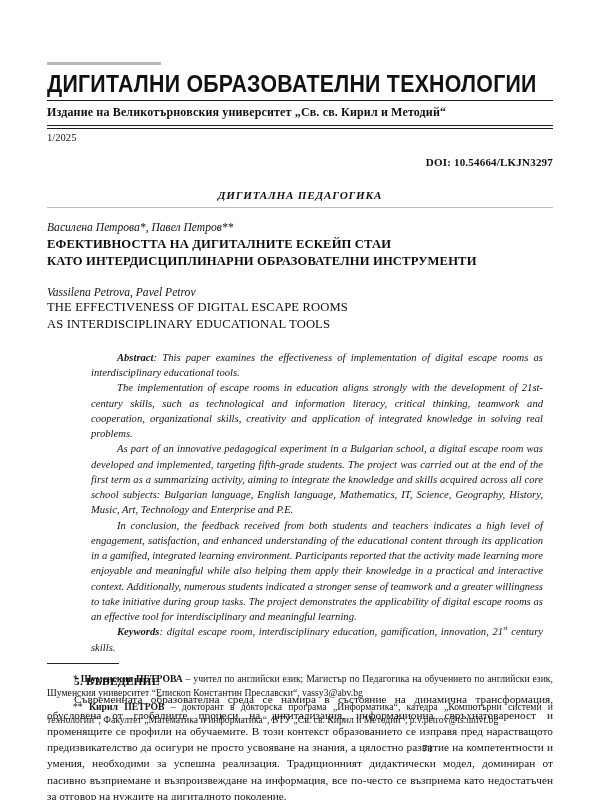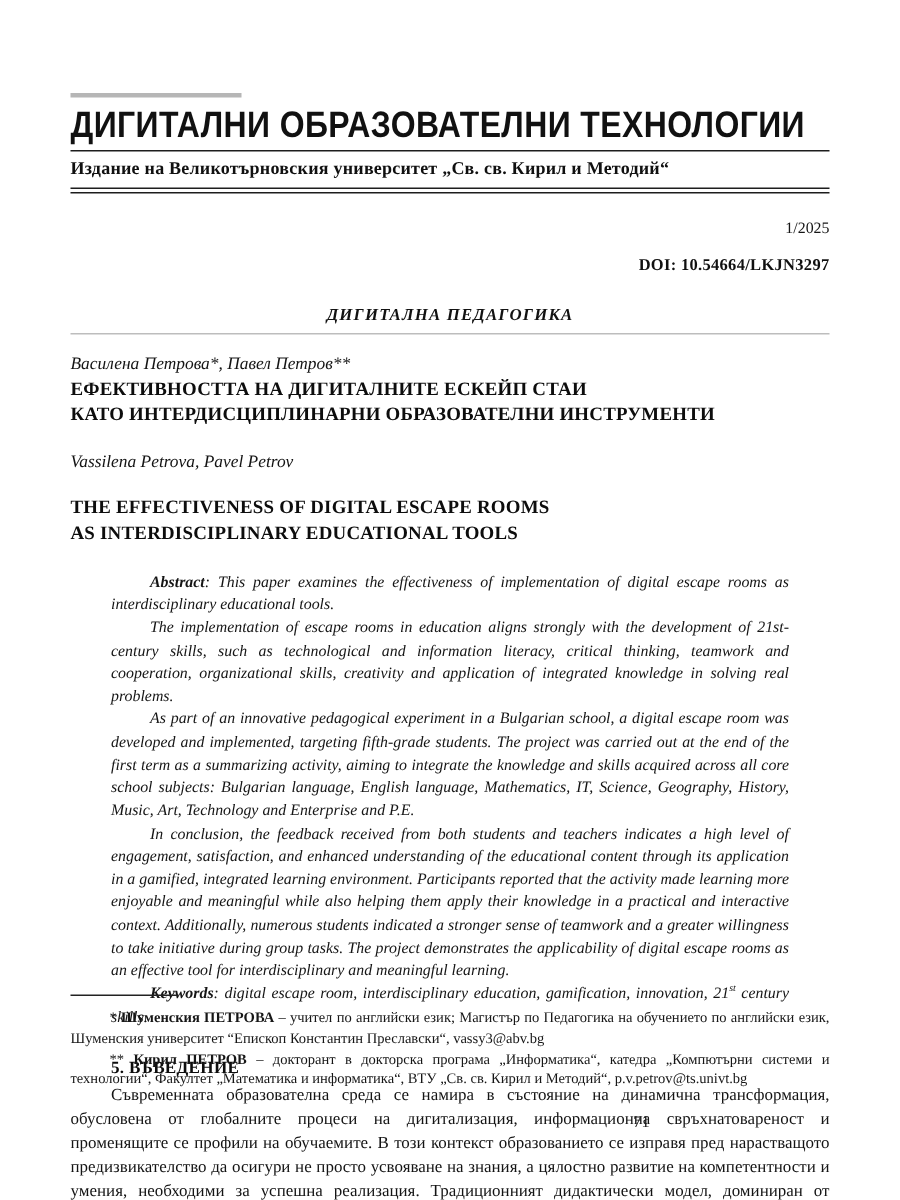--- a/index.html
+++ b/index.html
@@ -68,23 +68,22 @@
   }
   .double-rule {
     margin-top: 5px;
     width: 100%;
   }
   .double-rule .d1 { height: 1px; background: #1d1d1d; }
   .double-rule .gap { height: 1.5px; background: #ffffff; }
   .double-rule .d2 { height: 1px; background: #1d1d1d; }
 
   .issue {
-    text-align: right;
     font-size: 10.6px;
-    margin-top: 18px;
+    margin-top: 3px;
     color: #151515;
   }
   .doi {
     text-align: right;
     font-weight: 700;
     font-size: 11px;
     margin-top: 13px;
     letter-spacing: 0.2px;
     color: #101010;
   }
@@ -121,32 +120,32 @@
     margin-top: 2px;
     color: #0d0d0d;
   }
   .authors-en {
     font-style: italic;
     font-size: 11.6px;
     margin-top: 17px;
     color: #141414;
   }
   .title-en {
-    font-weight: 700;
+    font-weight: 400;
     font-size: 12.6px;
     line-height: 1.33;
     letter-spacing: 0.15px;
-    margin-top: 16px;
+    margin-top: 0;
     color: #0d0d0d;
   }
 
   
   .abstract {
     margin-top: 17px;
-    margin-left: 27px;
+    margin-left: 44px;
     width: 452px;
     font-style: italic;
     font-size: 10.6px;
     line-height: 1.44;
     text-align: justify;
     color: #151515;
   }
   .abstract p {
     margin: 0;
     text-indent: 26px;

